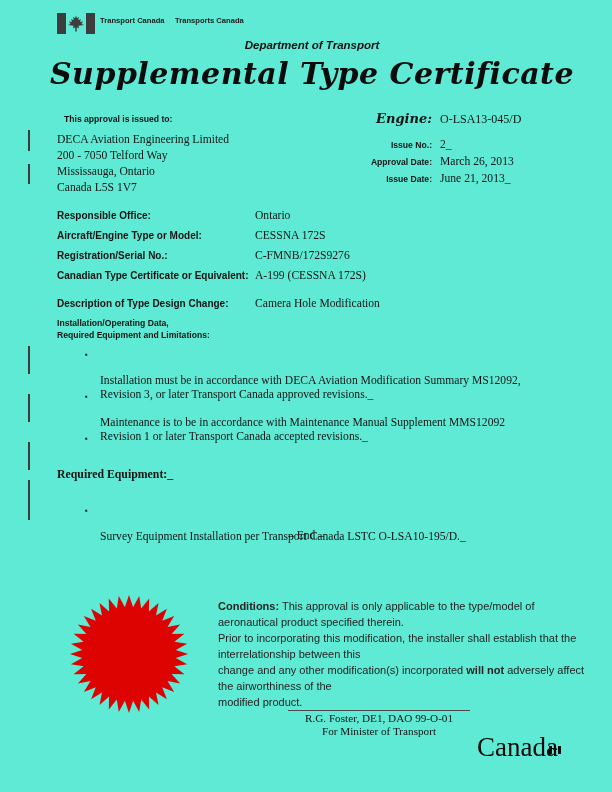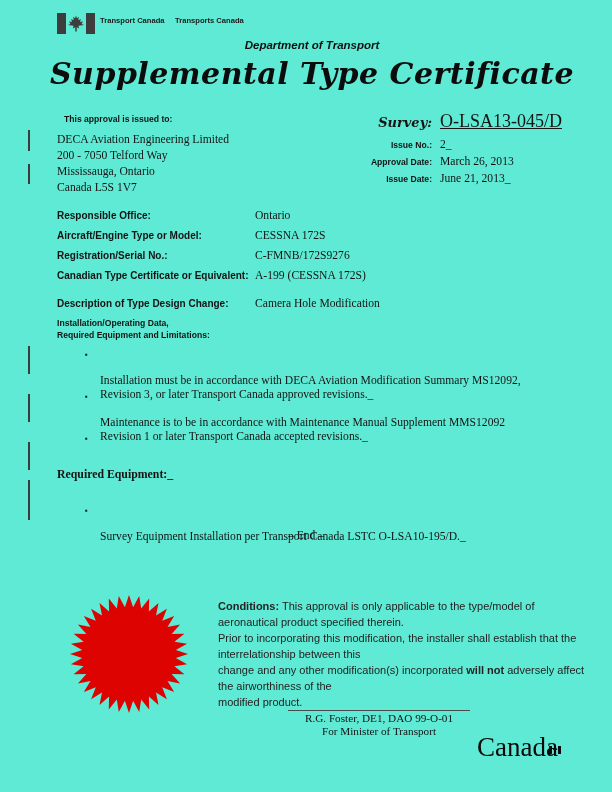--- a/index.html
+++ b/index.html
@@ -18,21 +18,21 @@
   .title{position:absolute;left:6px;top:56px;width:612px;margin:0;text-align:center;
     font-family:"DejaVu Serif",serif;font-style:italic;font-weight:bold;font-size:30px;letter-spacing:.5px;color:#0c0c0c;}
   
   .issued-label{position:absolute;left:64px;top:114px;font-family:"Liberation Sans",sans-serif;font-weight:bold;font-size:8.6px;}
   .issued-lines{position:absolute;left:57px;top:132px;font-size:11.6px;line-height:16px;}
   
   .meta-row{position:absolute;left:300px;width:300px;display:flex;align-items:baseline;}
   .meta-row .lbl{flex:0 0 132px;text-align:right;font-family:"Liberation Sans",sans-serif;font-weight:bold;font-size:8.6px;}
   .meta-row .val{margin-left:8px;font-size:11.6px;}
   .num-label{flex:0 0 132px;text-align:right;font-family:"DejaVu Serif",serif;font-style:italic;font-weight:bold;font-size:13px;}
-  .num-value{margin-left:8px;font-size:18px;text-decoration:underline;}
+  .num-value{margin-left:8px;font-size:12px;}
   
   .field-row{position:absolute;left:57px;width:520px;}
   .field-row .flbl{position:absolute;left:0;top:1px;font-family:"Liberation Sans",sans-serif;font-weight:bold;font-size:10px;}
   .field-row .fval{position:absolute;left:198px;top:0;font-size:11.6px;}
   
   .lim-heading{position:absolute;left:57px;top:318px;font-family:"Liberation Sans",sans-serif;font-weight:bold;font-size:8.6px;line-height:11.5px;white-space:pre-line;}
   .bullet{position:absolute;left:85px;width:482px;font-size:11.6px;line-height:13.5px;white-space:pre-line;}
   .bullet .bsq{position:absolute;left:0;top:1px;font-size:8px;}
   .bullet .btxt{display:block;margin-left:15px;}
   .req-heading{position:absolute;left:57px;top:467px;font-weight:bold;font-size:11.8px;}
@@ -81,21 +81,21 @@
 
   <div class="issued-label">This approval is issued to:</div>
   <div class="issued-lines">
     <div>DECA Aviation Engineering Limited</div>
     <div>200 - 7050 Telford Way</div>
     <div>Mississauga, Ontario</div>
     <div>Canada L5S 1V7</div>
   </div>
 
   <div class="meta-row" style="top:111px">
-    <span class="num-label">Survey:</span>
+    <span class="num-label">Engine:</span>
     <span class="num-value">O-LSA13-045/D</span>
   </div>
   <div class="meta-row" style="top:138px">
     <span class="lbl">Issue No.:</span>
     <span class="val">2_</span>
   </div>
   <div class="meta-row" style="top:155px">
     <span class="lbl">Approval Date:</span>
     <span class="val">March 26, 2013</span>
   </div>

